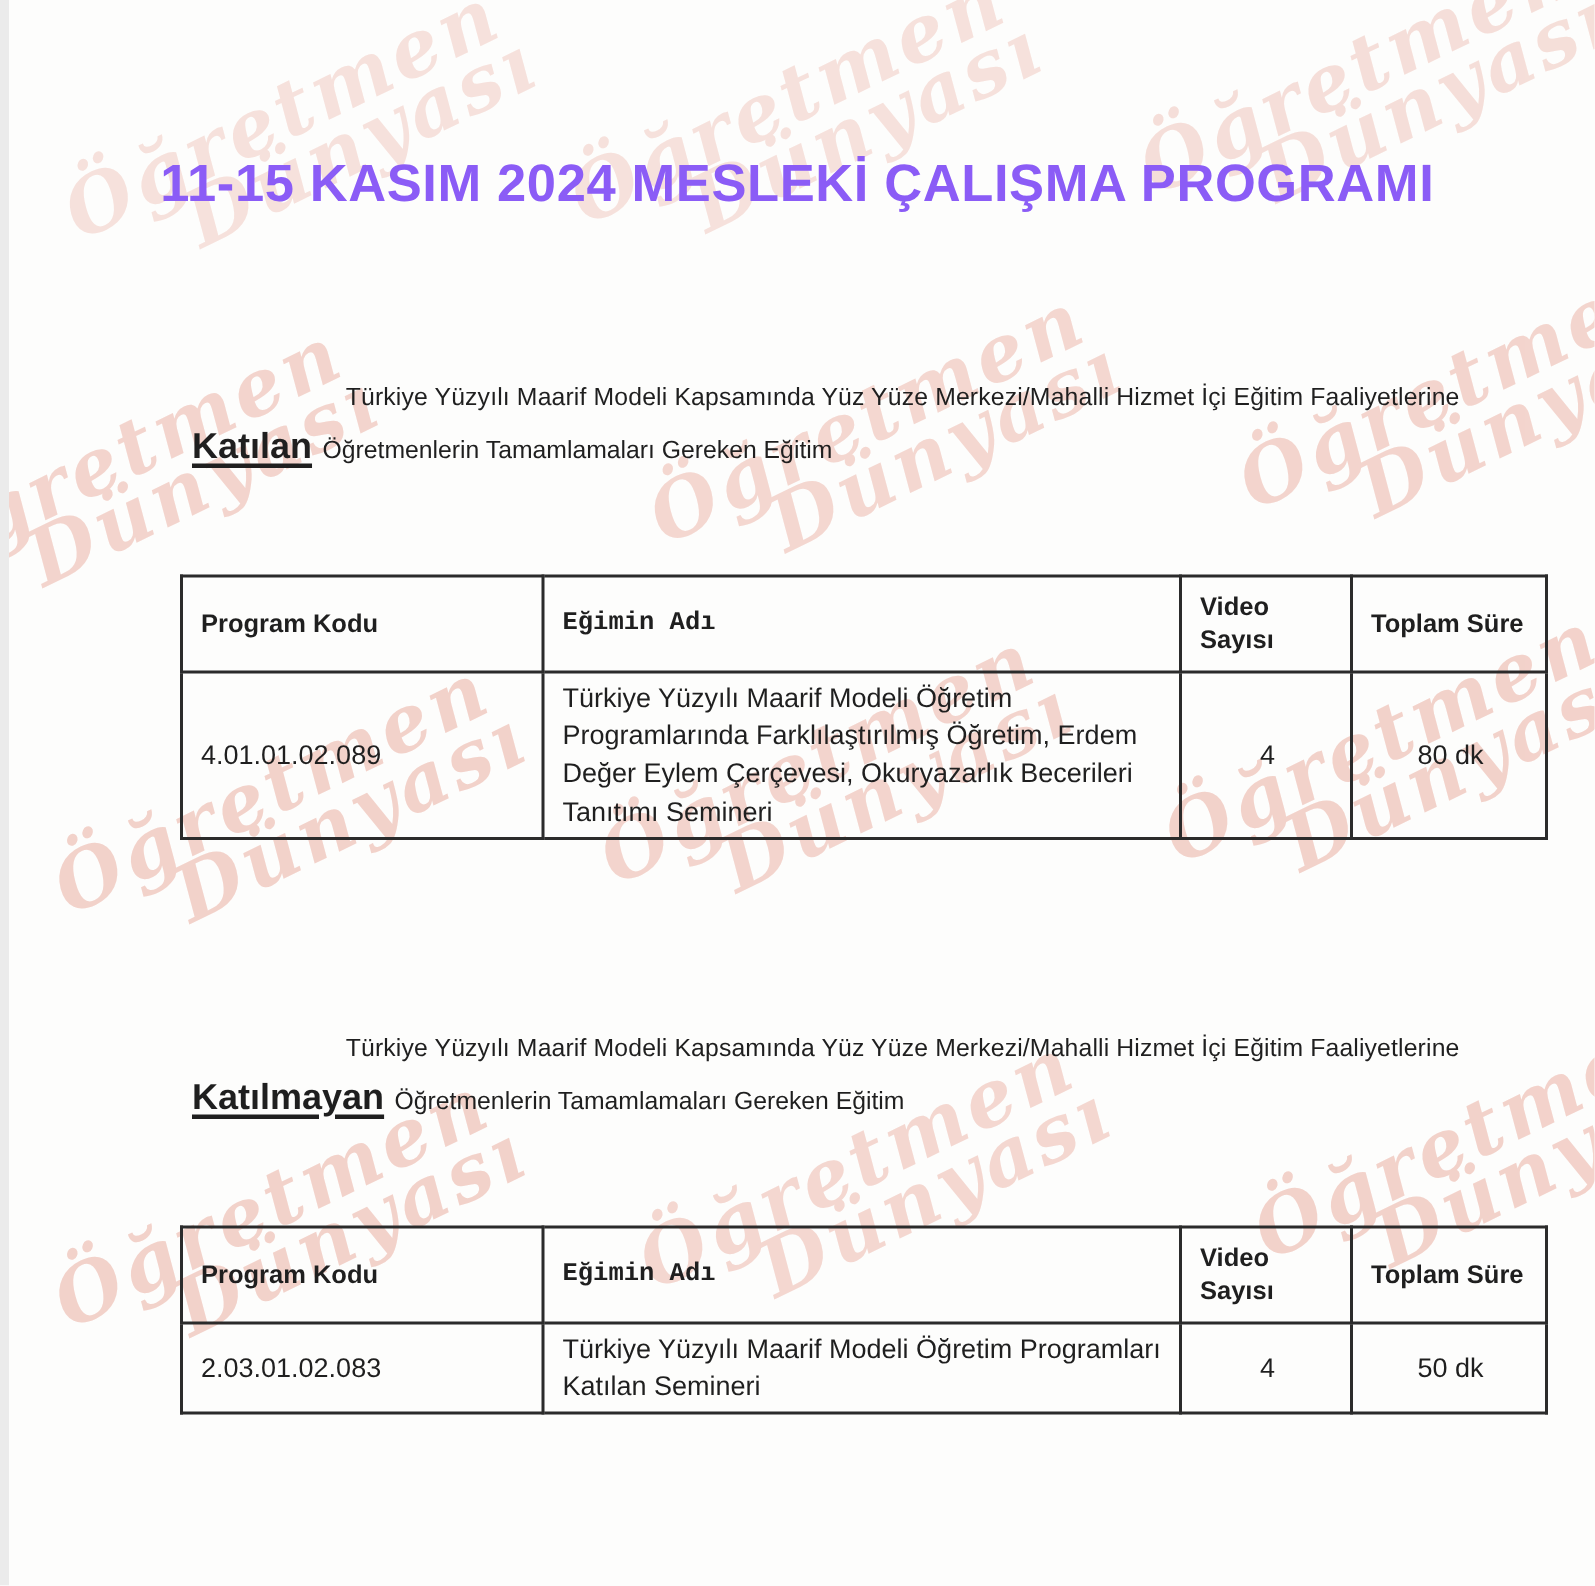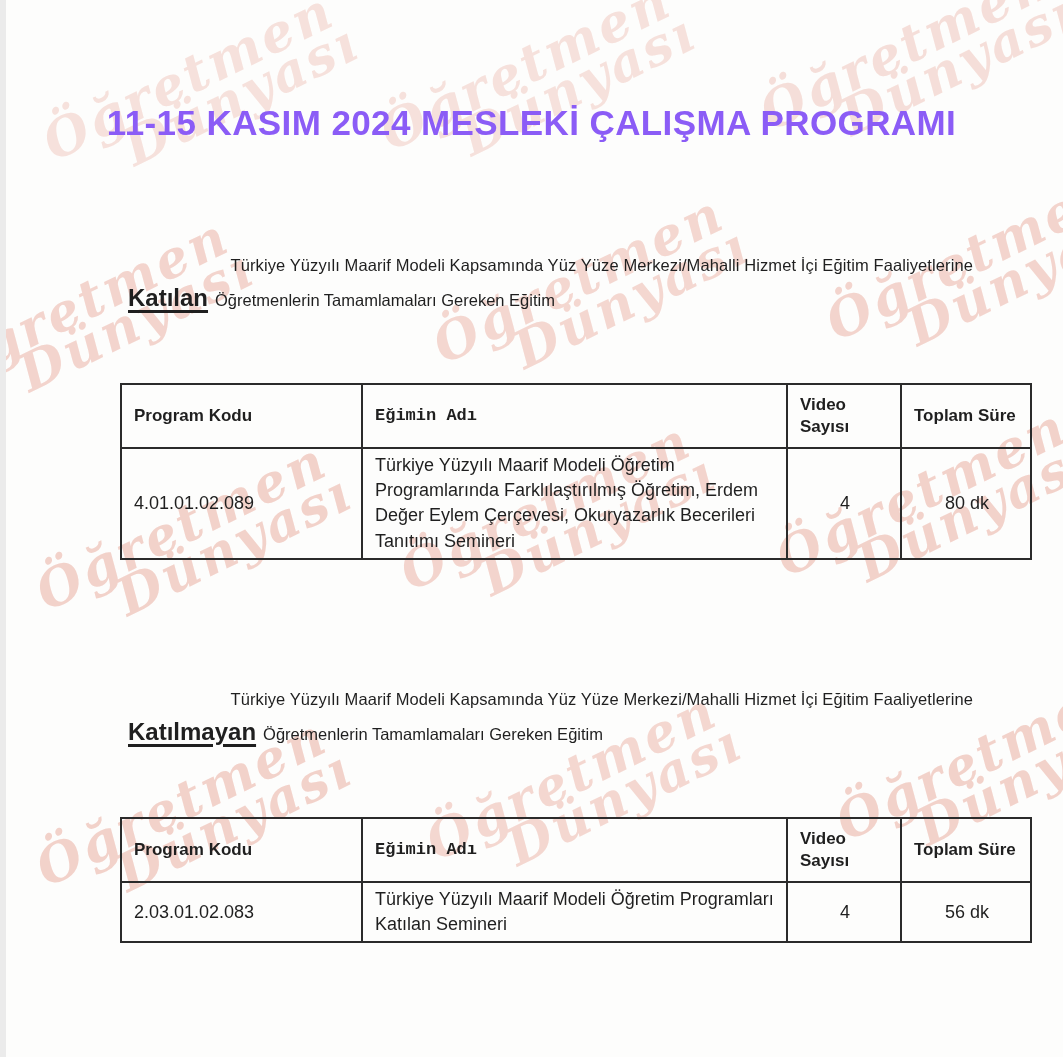--- a/index.html
+++ b/index.html
@@ -158,16 +158,16 @@
       <th class="col-name">Eğimin Adı</th>
       <th class="col-video">Video Sayısı</th>
       <th class="col-sure">Toplam Süre</th>
     </tr>
   </thead>
   <tbody>
     <tr class="row-short">
       <td>2.03.01.02.083</td>
       <td>Türkiye Yüzyılı Maarif Modeli Öğretim Programları Katılan Semineri</td>
       <td class="cell-center">4</td>
-      <td class="cell-center">56 dk</td>
+      <td class="cell-center">50 dk</td>
     </tr>
   </tbody>
 </table>
 
 </body></html>

